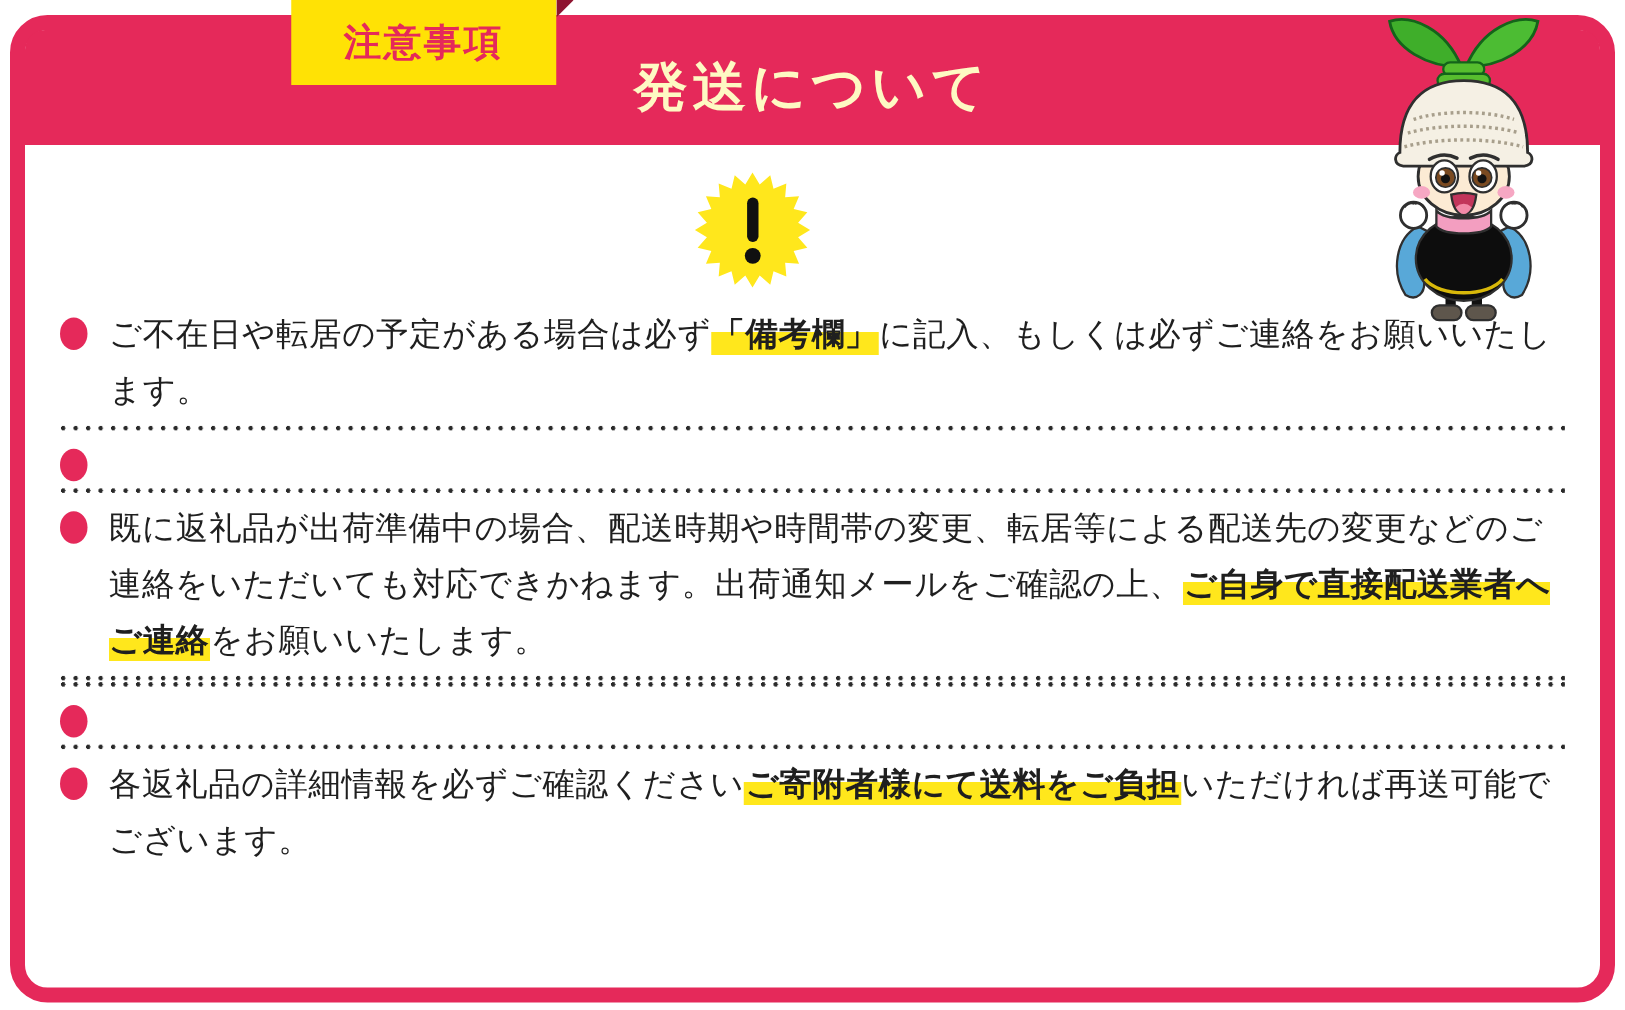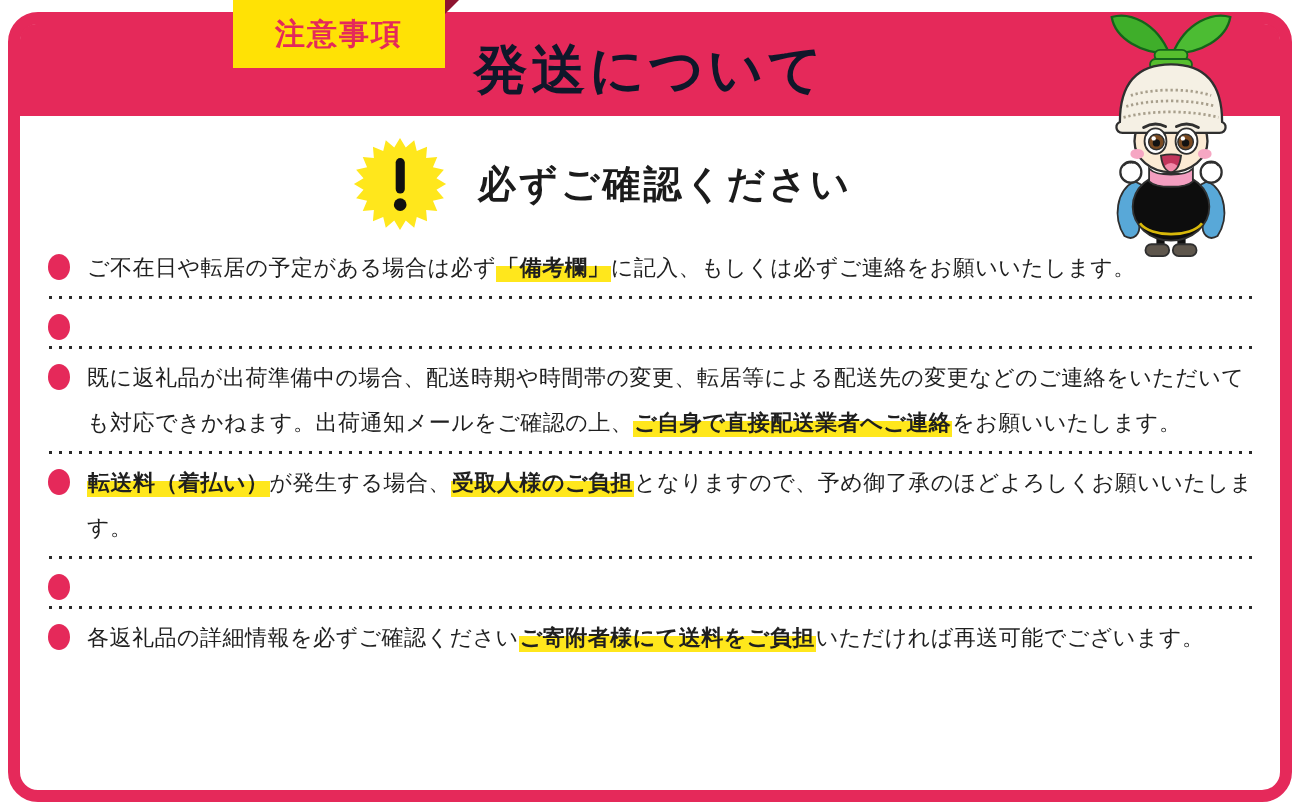--- a/index.html
+++ b/index.html
@@ -12,21 +12,21 @@
   .card{
     position:absolute;left:8px;right:8px;top:12px;bottom:6px;
     background:#ffffff;border:12px solid #E5295A;border-radius:30px;
     box-sizing:border-box;
   }
   .header{
     background:#E5295A;height:92px;border-radius:16px 16px 0 0;
     display:flex;align-items:center;justify-content:center;
   }
   .header .title{
-    color:#0f172a;font-size:54px;font-weight:800;letter-spacing:4px;
+    color:#fef9c3;font-size:43px;font-weight:800;letter-spacing:4px;
   }
   
   .tab{
     position:absolute;left:233px;top:0;width:212px;height:68px;z-index:20;
     background:#FFE205;display:flex;align-items:center;justify-content:center;
   }
   .tab .tab-label{color:#E5295A;font-size:30px;font-weight:800;letter-spacing:2px;}
   .tab-fold{
     position:absolute;left:445px;top:0;width:14px;height:14px;z-index:19;
     background:#8E1430;clip-path:polygon(0 0,100% 0,0 100%);
@@ -39,21 +39,21 @@
   }
   .burst{width:96px;height:96px;flex:0 0 auto;}
   .confirm-heading{font-size:38px;font-weight:800;color:#1b1b1b;letter-spacing:3px;}
   
   .note-row{display:flex;align-items:flex-start;padding:5px 0;}
   .bullet{
     flex:0 0 auto;width:22px;height:26px;border-radius:50%;
     background:#E5295A;margin:9px 17px 0 2px;
   }
   .txt{
-    margin:0;font-size:22px;line-height:45px;color:#1f1f1f;font-weight:500;
+    margin:0;font-size:26px;line-height:45px;color:#1f1f1f;font-weight:500;
     letter-spacing:0.5px;
   }
   .hl{
     font-weight:800;
     background:linear-gradient(transparent 42%, #FFE71C 42%);
     padding:0 1px 2px;
   }
   .dots{
     height:5px;margin:0 2px;
     background-image:radial-gradient(circle at 2.5px 2.5px,#2a2a2a 1.7px,transparent 1.9px);
@@ -76,44 +76,39 @@
   </div>
 
   <div class="content">
 
     <div class="confirm">
       <svg class="burst" viewBox="0 0 100 100">
         <polygon points="98.0,50.0 88.0,56.0 95.7,64.8 84.3,67.5 88.8,78.2 77.2,77.2 78.2,88.8 67.5,84.3 64.8,95.7 56.0,88.0 50.0,98.0 44.0,88.0 35.2,95.7 32.5,84.3 21.8,88.8 22.8,77.2 11.2,78.2 15.7,67.5 4.3,64.8 12.0,56.0 2.0,50.0 12.0,44.0 4.3,35.2 15.7,32.5 11.2,21.8 22.8,22.8 21.8,11.2 32.5,15.7 35.2,4.3 44.0,12.0 50.0,2.0 56.0,12.0 64.8,4.3 67.5,15.7 78.2,11.2 77.2,22.8 88.8,21.8 84.3,32.5 95.7,35.2 88.0,44.0" fill="#FFE71C"></polygon>
         <rect x="45.5" y="23" width="9.5" height="37" rx="4.7" fill="#101010"></rect>
         <circle cx="50.2" cy="71.5" r="6.6" fill="#101010"></circle>
       </svg>
-      <span class="confirm-heading">必ずご確認ください</span>
     </div>
 
     <div class="note-row">
       <span class="bullet"></span>
       <p class="txt"><span>ご不在日や転居の予定がある場合は必ず</span><span class="hl">「備考欄」</span><span>に記入、もしくは必ずご連絡をお願いいたします。</span></p>
     </div>
     <div class="dots"></div>
 
     <div class="note-row">
       <span class="bullet"></span>
     </div>
     <div class="dots"></div>
 
     <div class="note-row">
       <span class="bullet"></span>
       <p class="txt"><span>既に返礼品が出荷準備中の場合、配送時期や時間帯の変更、転居等による配送先の変更などのご連絡をいただいても対応できかねます。出荷通知メールをご確認の上、</span><span class="hl">ご自身で直接配送業者へご連絡</span><span>をお願いいたします。</span></p>
     </div>
     <div class="dots"></div>
 
-    <div class="note-row">
-      <span class="bullet"></span>
-      <p class="txt"><span class="hl">転送料（着払い）</span><span>が発生する場合、</span><span class="hl">受取人様のご負担</span><span>となりますので、予め御了承のほどよろしくお願いいたします。</span></p>
-    </div>
     <div class="dots"></div>
 
     <div class="note-row">
       <span class="bullet"></span>
     </div>
     <div class="dots"></div>
 
     <div class="note-row">
       <span class="bullet"></span>
       <p class="txt"><span>各返礼品の詳細情報を必ずご確認ください</span><span class="hl">ご寄附者様にて送料をご負担</span><span>いただければ再送可能でございます。</span></p>

